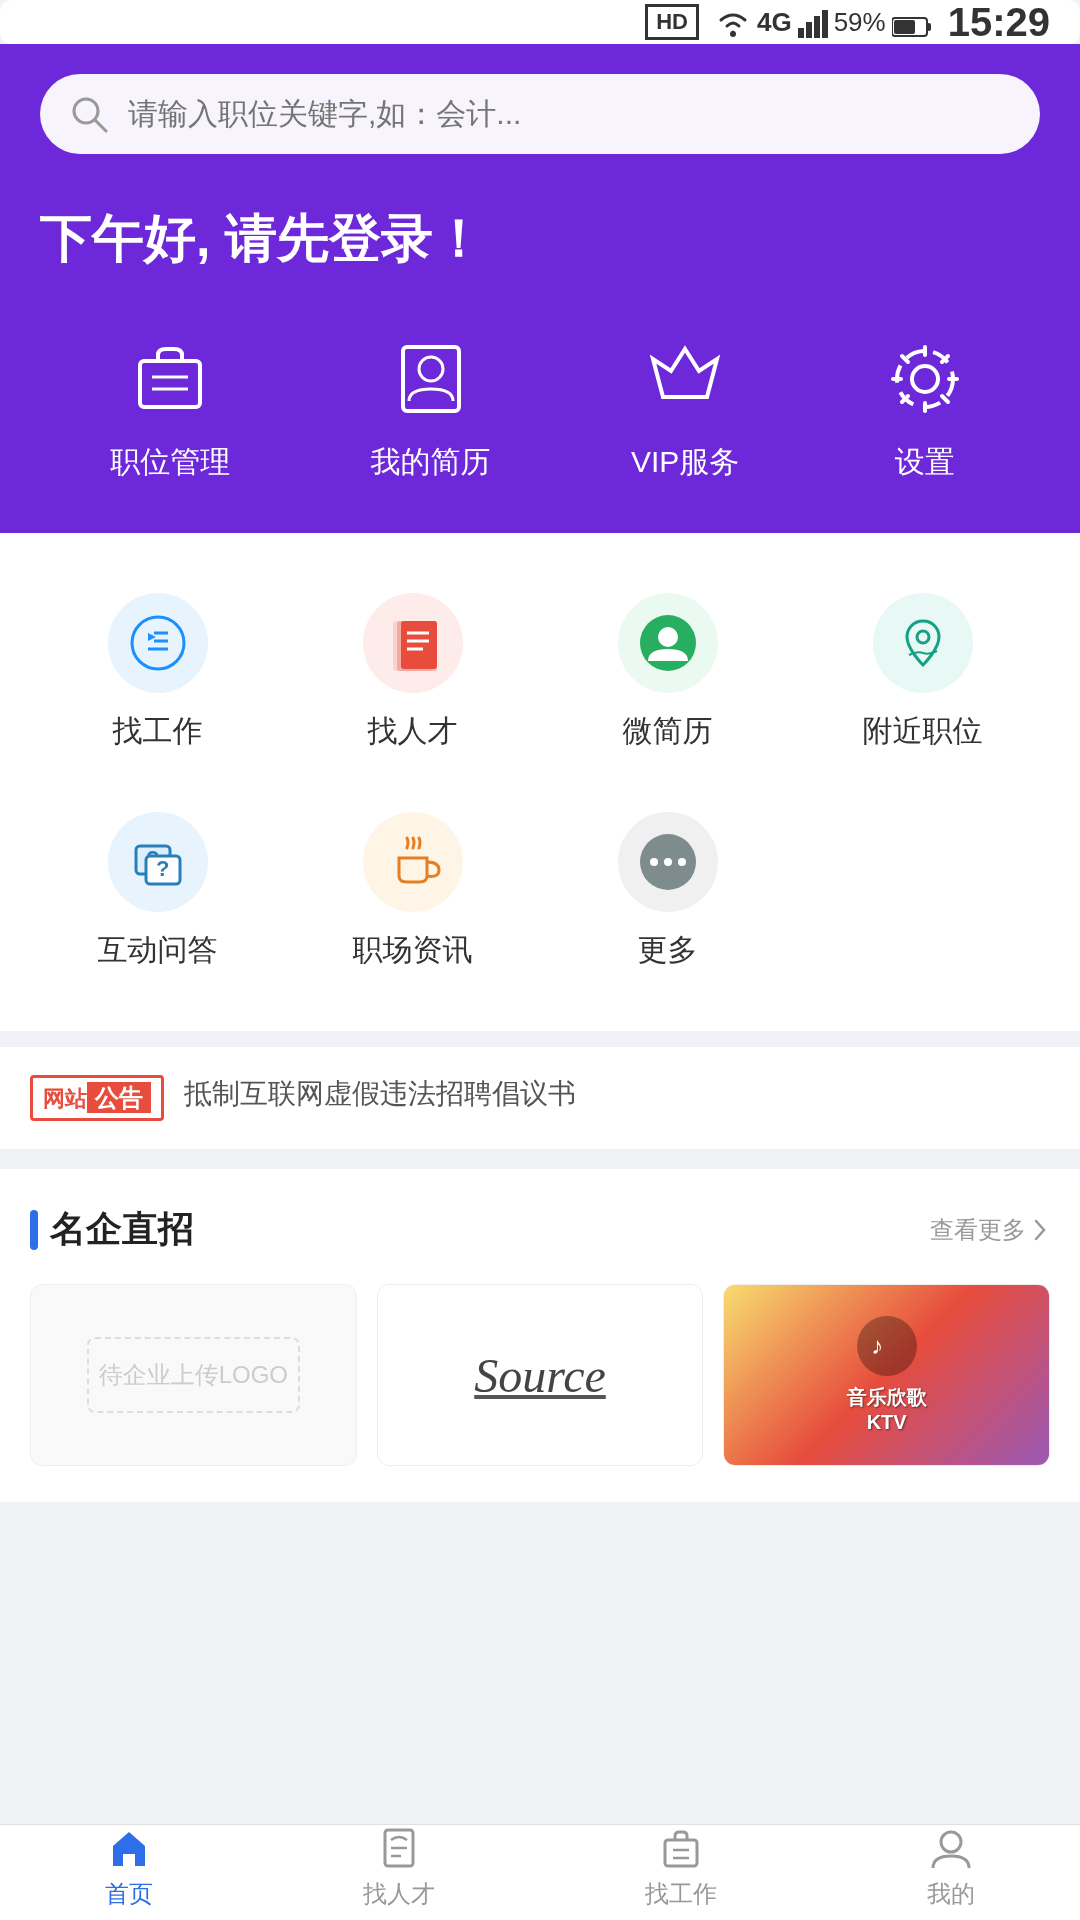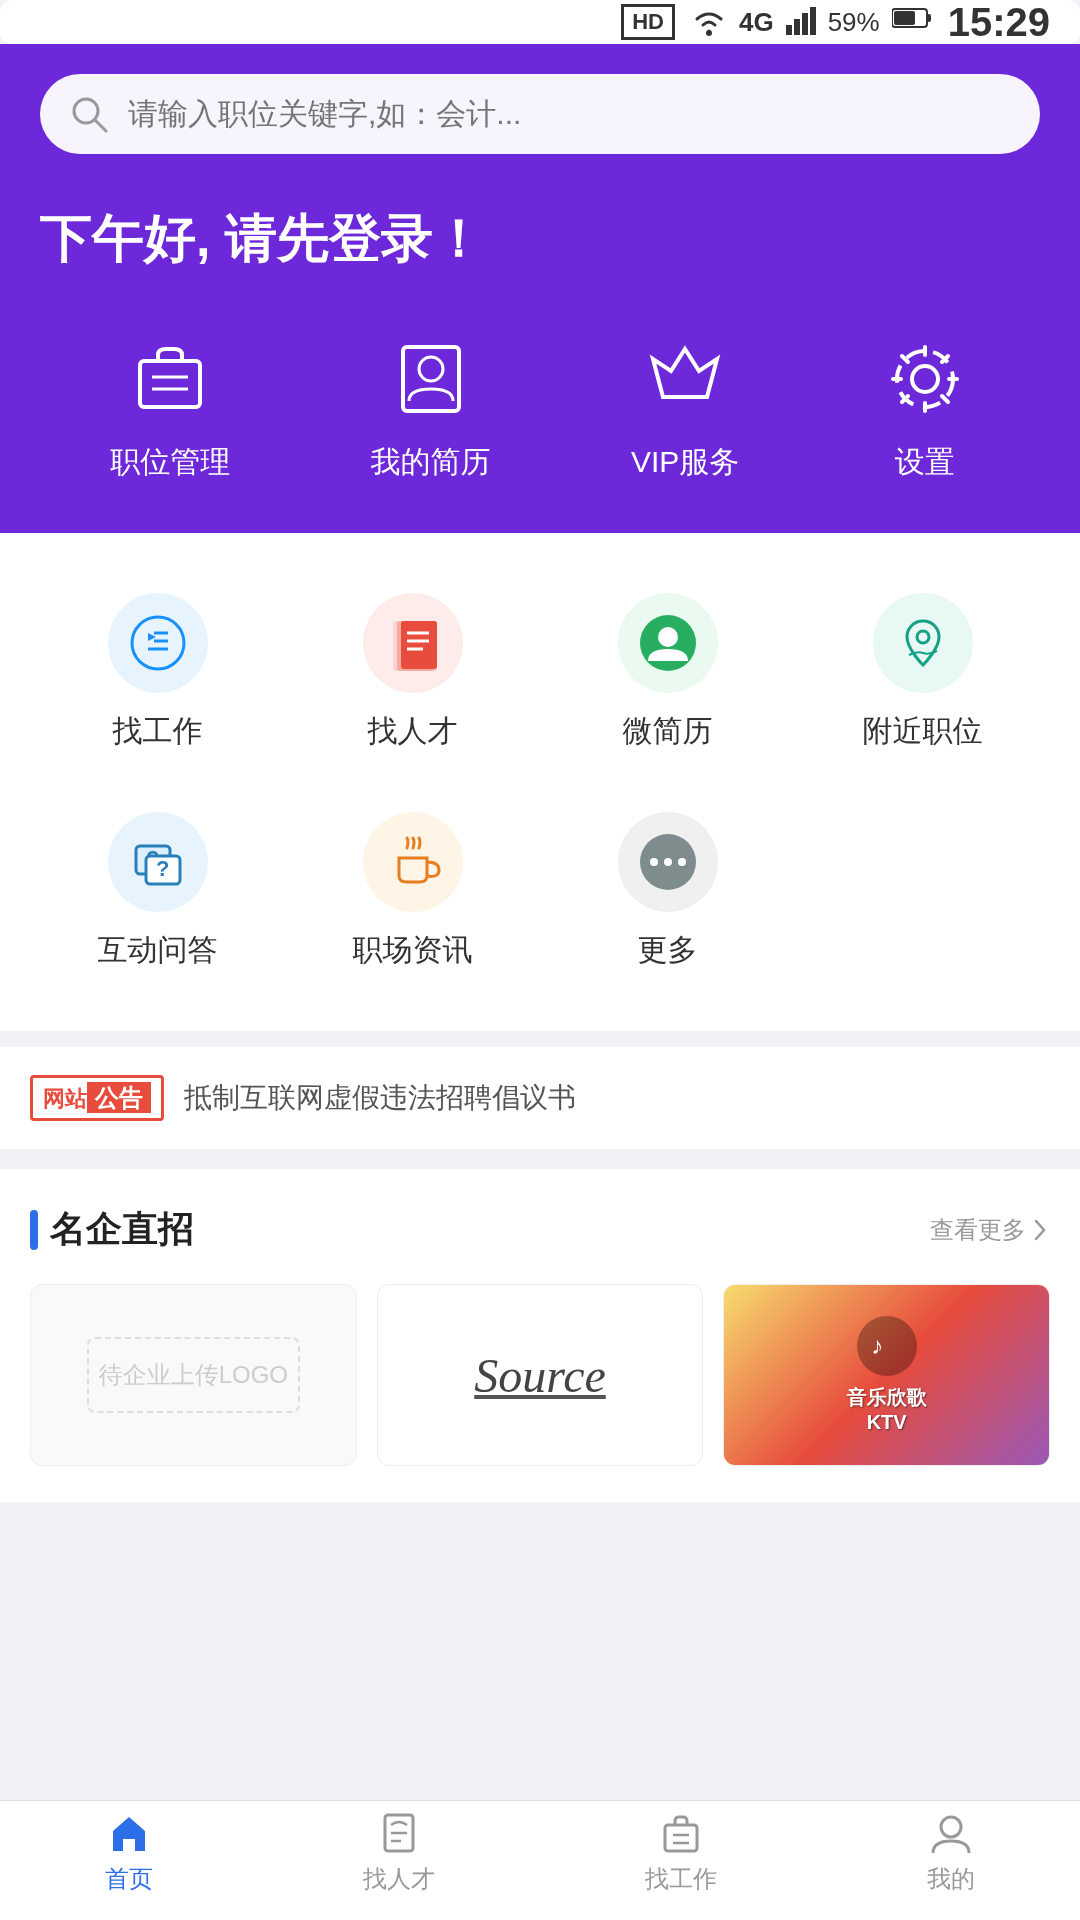--- a/index.html
+++ b/index.html
@@ -26,22 +26,22 @@
     }
     .status-bar .hd-badge {
       border: 3px solid #333;
       padding: 2px 8px;
       font-size: 22px;
       font-weight: bold;
       color: #333;
     }
     .status-bar .status-icons {
       display: flex;
-      align-items: flex-start;
-      gap: 12px;
+      align-items: flex-end;
+      gap: 6px;
       font-size: 26px;
       color: #333;
     }
     .status-bar .status-time {
       font-size: 40px;
       font-weight: 600;
       color: #333;
     }
 
     
@@ -138,21 +138,20 @@
       font-size: 30px;
       color: #333;
     }
 
     
     .notice-banner {
       background: #fff;
       margin-top: 16px;
       padding: 28px 30px;
       display: flex;
-      align-items: center;
       gap: 20px;
     }
     .notice-tag {
       background: transparent;
       border: 3px solid #e74c3c;
       color: #e74c3c;
       font-size: 24px;
       font-weight: bold;
       padding: 4px 10px;
       border-radius: 4px;
@@ -226,26 +225,26 @@
       text-align: center;
       padding: 20px;
     }
 
     
     .bottom-nav {
       position: fixed;
       bottom: 0;
       left: 0;
       width: 1080px;
-      height: 120px;
+      height: 96px;
       background: #fff;
       border-top: 1px solid #e0e0e0;
       display: flex;
       justify-content: space-around;
-      align-items: flex-start;
+      align-items: flex-end;
     }
     .nav-item {
       display: flex;
       flex-direction: column;
       align-items: center;
       gap: 8px;
       cursor: pointer;
       padding: 10px 40px;
     }
     .nav-item .nav-icon {

